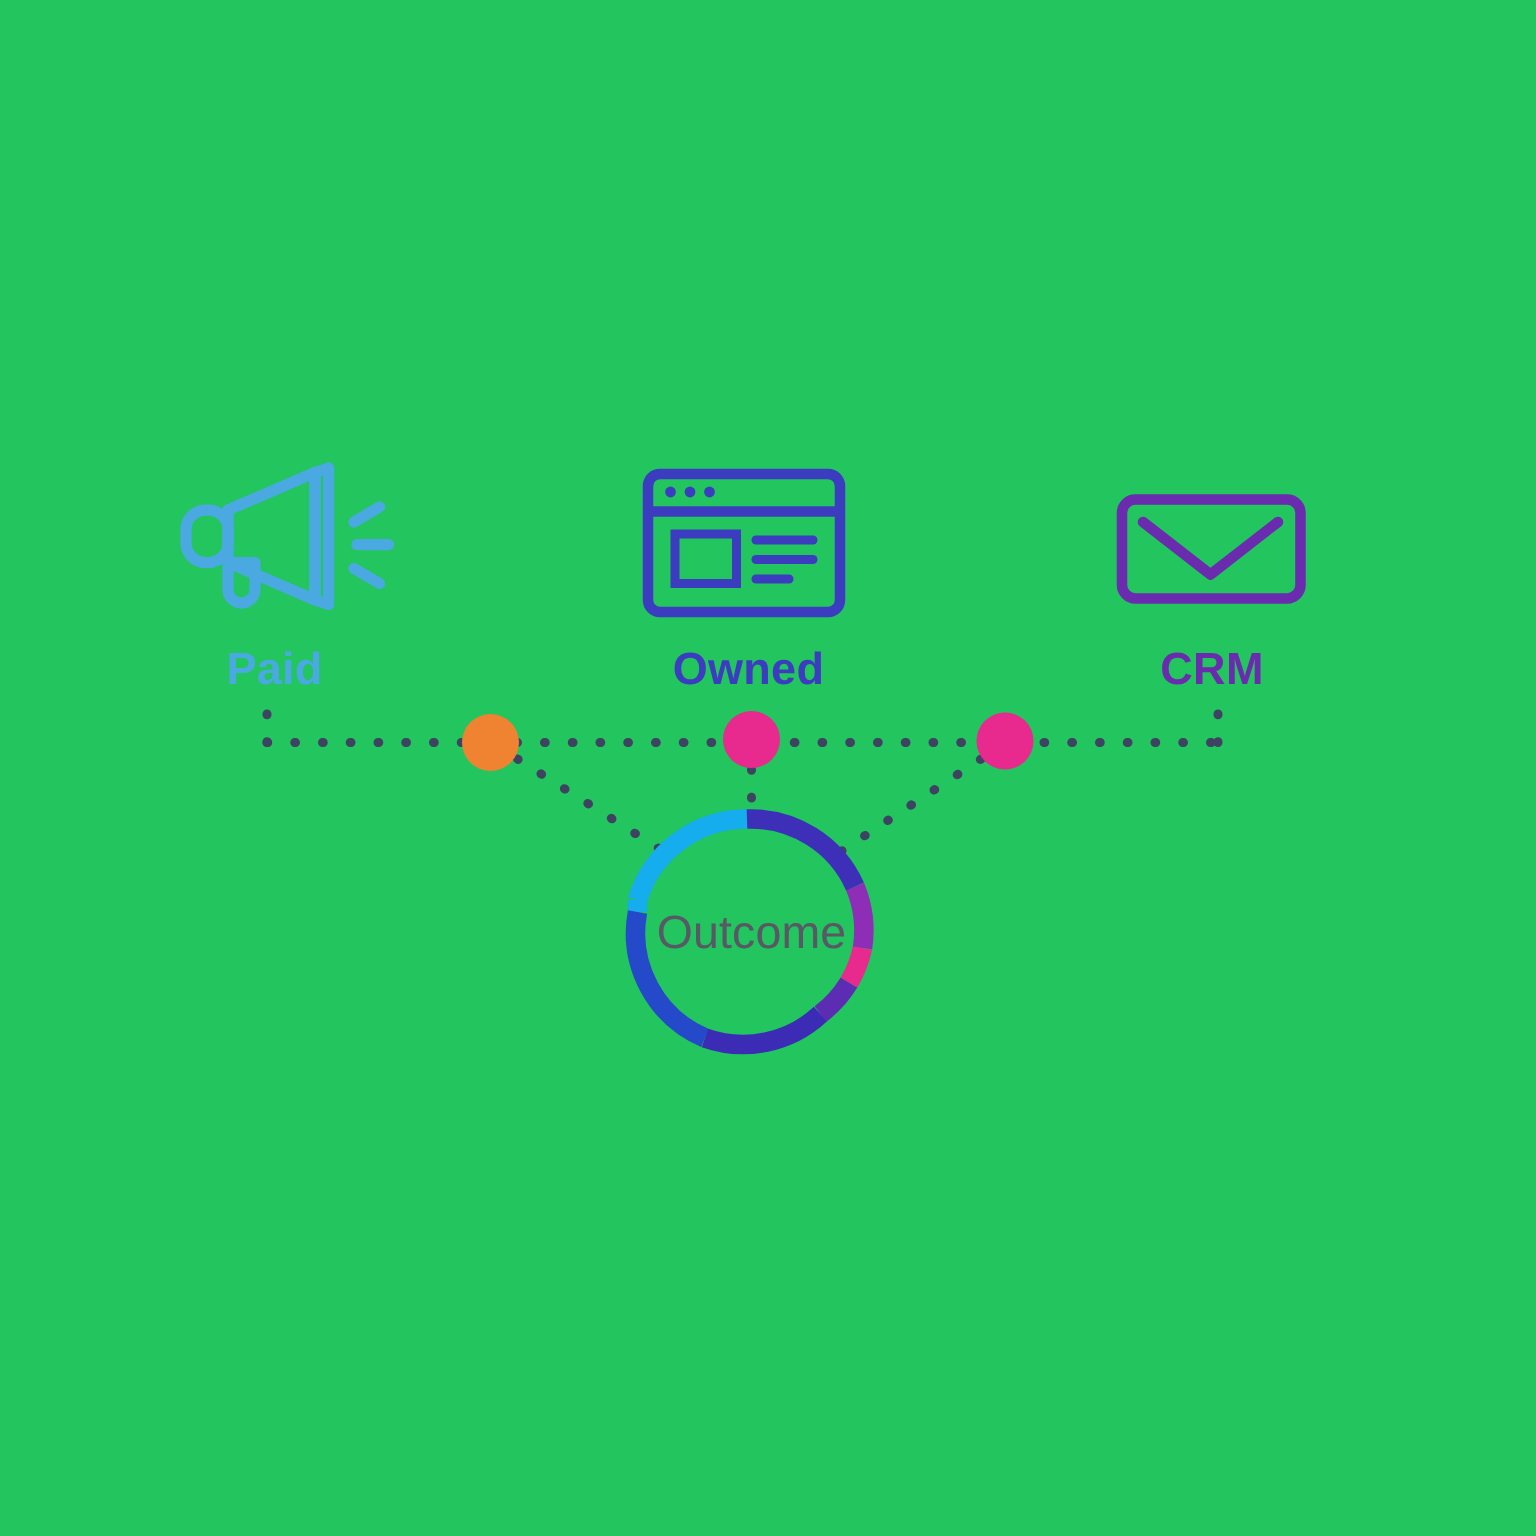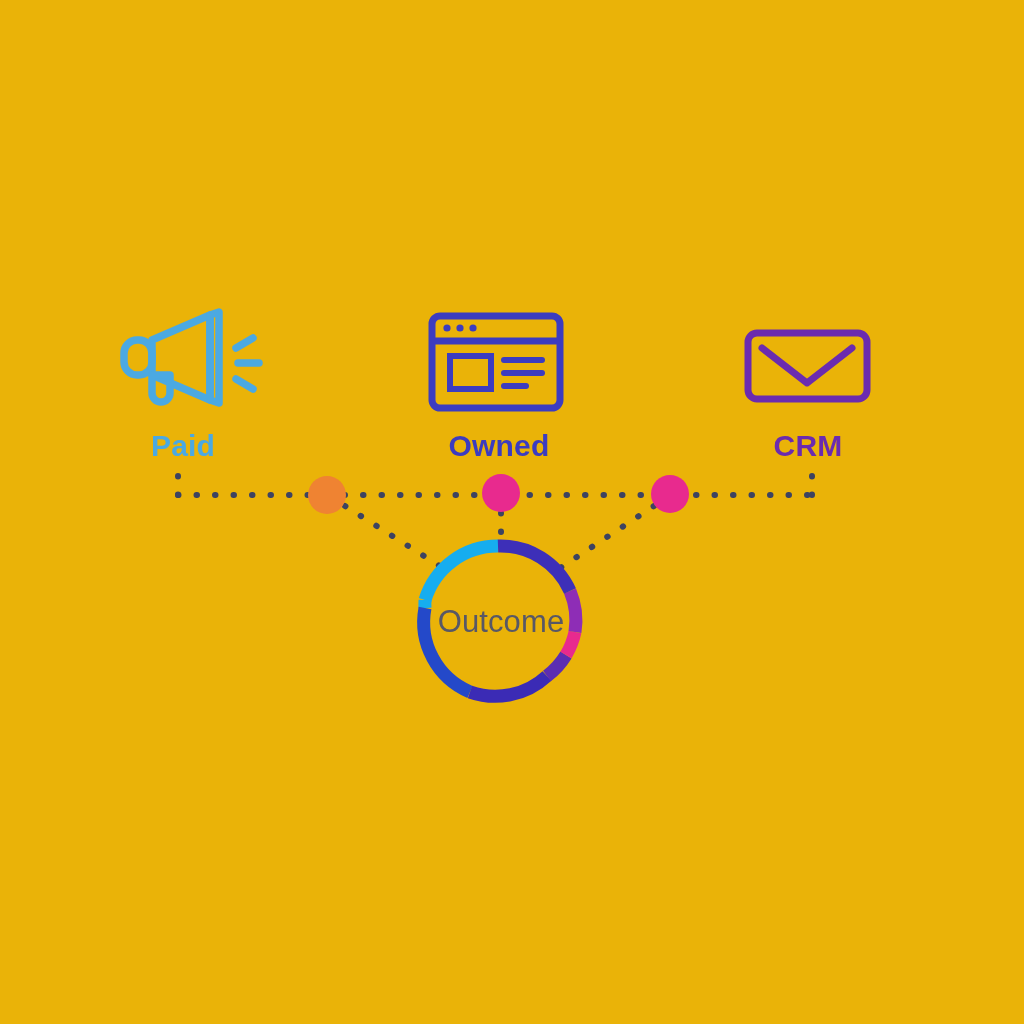--- a/index.html
+++ b/index.html
@@ -10,21 +10,21 @@
   body {
     width: 1024px;
     height: 1024px;
     font-family: "Liberation Sans", sans-serif;
     overflow: hidden;
   }
   #stage {
     position: relative;
     width: 1024px;
     height: 1024px;
-    background: #eab308;
+    background: #22c55e;
   }
   #diagram-svg {
     position: absolute;
     left: 0;
     top: 0;
     width: 1024px;
     height: 1024px;
   }
   .channel-label {
     font-family: "Liberation Sans", sans-serif;

